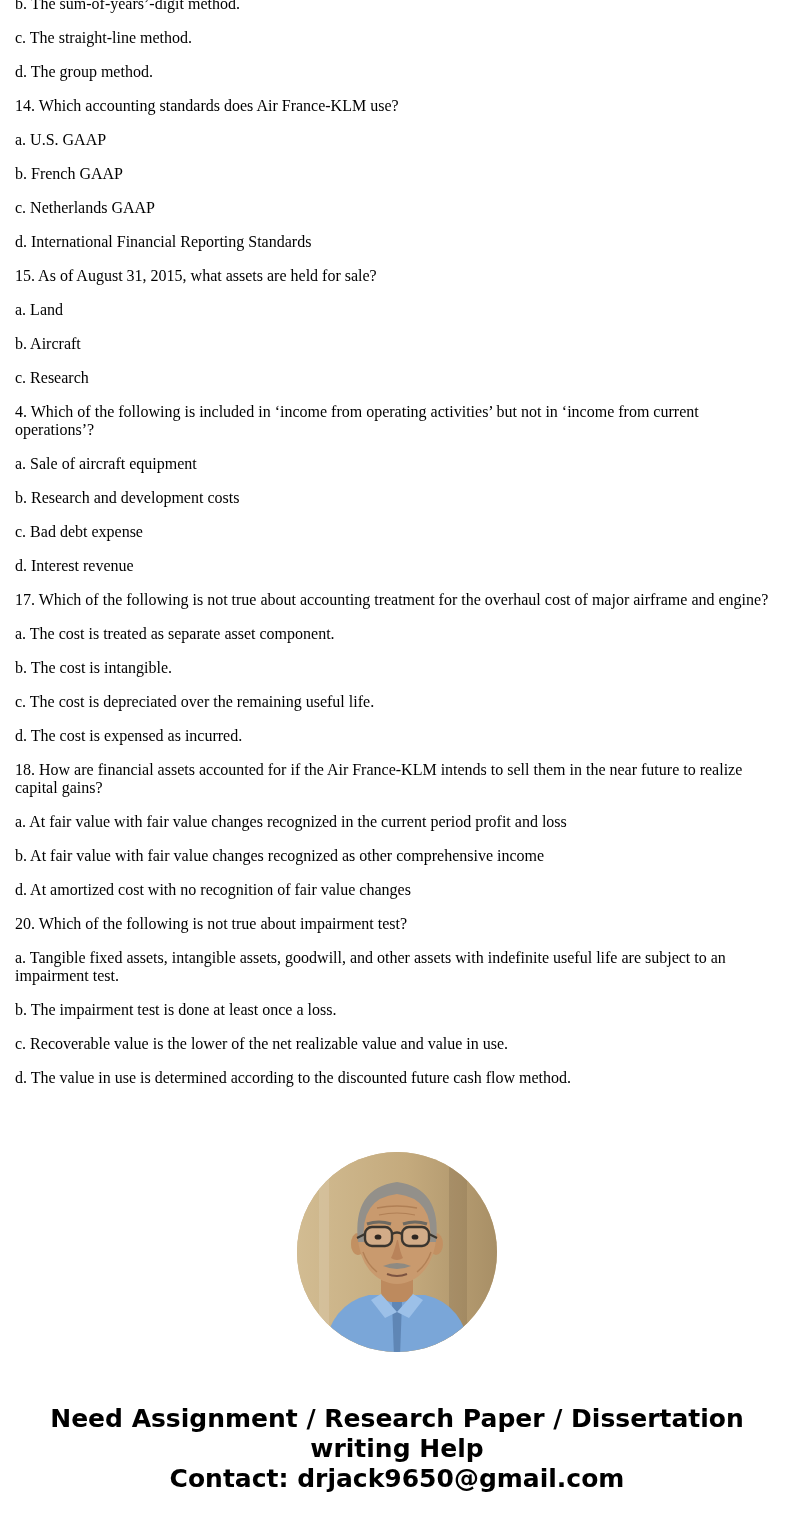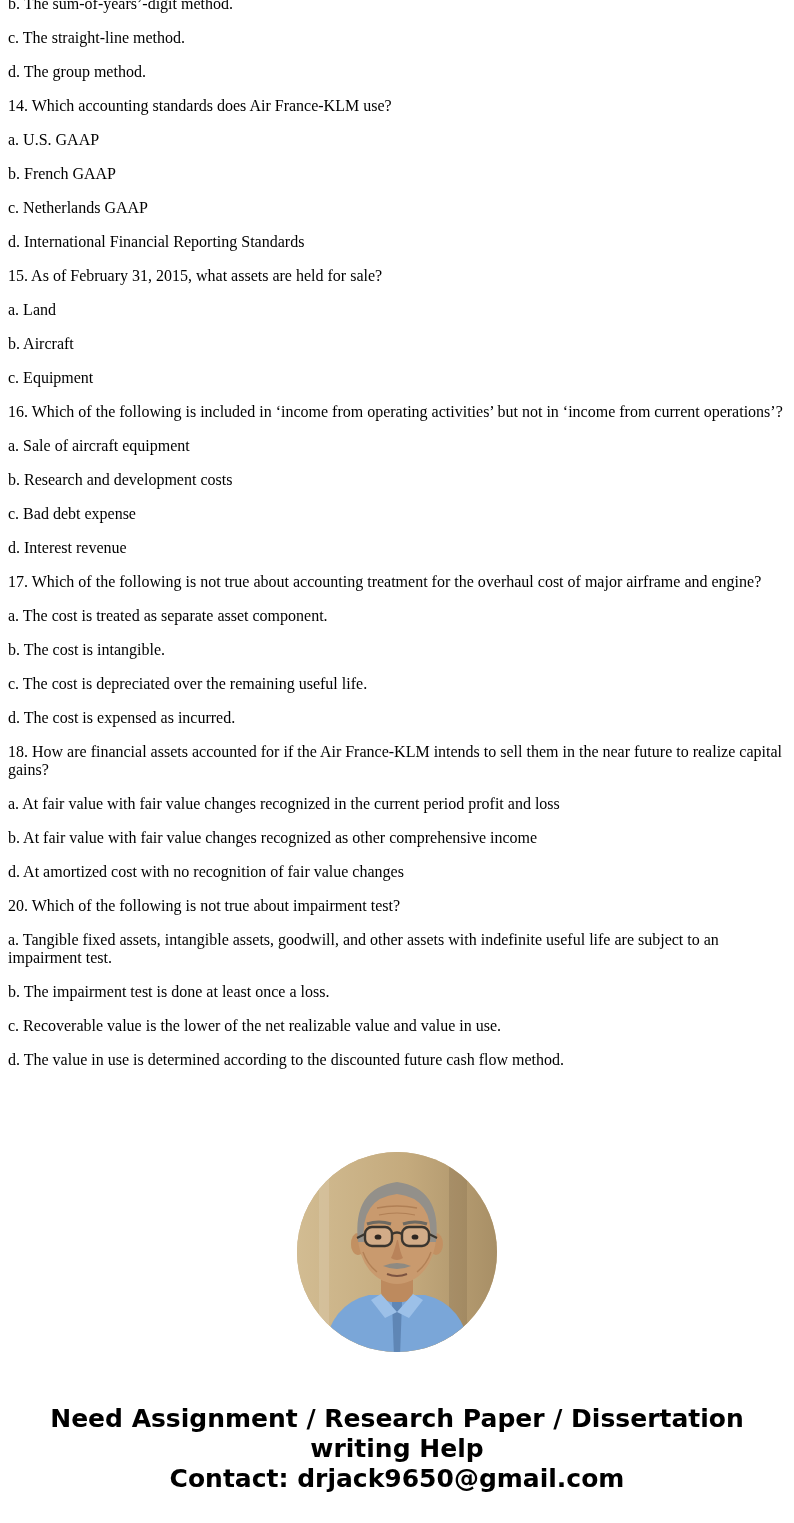--- a/index.html
+++ b/index.html
@@ -8,21 +8,21 @@
     background: #ffffff;
     width: 794px;
     height: 1523px;
     overflow: hidden;
   }
   .doc {
     box-sizing: border-box;
     width: 794px;
     height: 1131px;
     overflow: hidden;
-    padding: 0 8px;
+    padding: 0 15px;
     font-family: "Liberation Serif", "DejaVu Serif", serif;
     font-size: 16px;
     color: #000000;
   }
   .doc p {
     margin: 16px 0;
     line-height: 18px;
   }
   .doc p:first-child {
     margin-top: -5px;
@@ -57,25 +57,25 @@
 
 <div class="doc">
   <p>b. The sum-of-years’-digit method.</p>
   <p>c. The straight-line method.</p>
   <p>d. The group method.</p>
   <p>14. Which accounting standards does Air France-KLM use?</p>
   <p>a. U.S. GAAP</p>
   <p>b. French GAAP</p>
   <p>c. Netherlands GAAP</p>
   <p>d. International Financial Reporting Standards</p>
-  <p>15. As of February 31, 2015, what assets are held for sale?</p>
+  <p>15. As of August 31, 2015, what assets are held for sale?</p>
   <p>a. Land</p>
   <p>b. Aircraft</p>
-  <p>c. Equipment</p>
-  <p>16. Which of the following is included in ‘income from operating activities’ but not in ‘income from current operations’?</p>
+  <p>c. Research</p>
+  <p>4. Which of the following is included in ‘income from operating activities’ but not in ‘income from current operations’?</p>
   <p>a. Sale of aircraft equipment</p>
   <p>b. Research and development costs</p>
   <p>c. Bad debt expense</p>
   <p>d. Interest revenue</p>
   <p>17. Which of the following is not true about accounting treatment for the overhaul cost of major airframe and engine?</p>
   <p>a. The cost is treated as separate asset component.</p>
   <p>b. The cost is intangible.</p>
   <p>c. The cost is depreciated over the remaining useful life.</p>
   <p>d. The cost is expensed as incurred.</p>
   <p>18. How are financial assets accounted for if the Air France-KLM intends to sell them in the near future to realize capital gains?</p>

